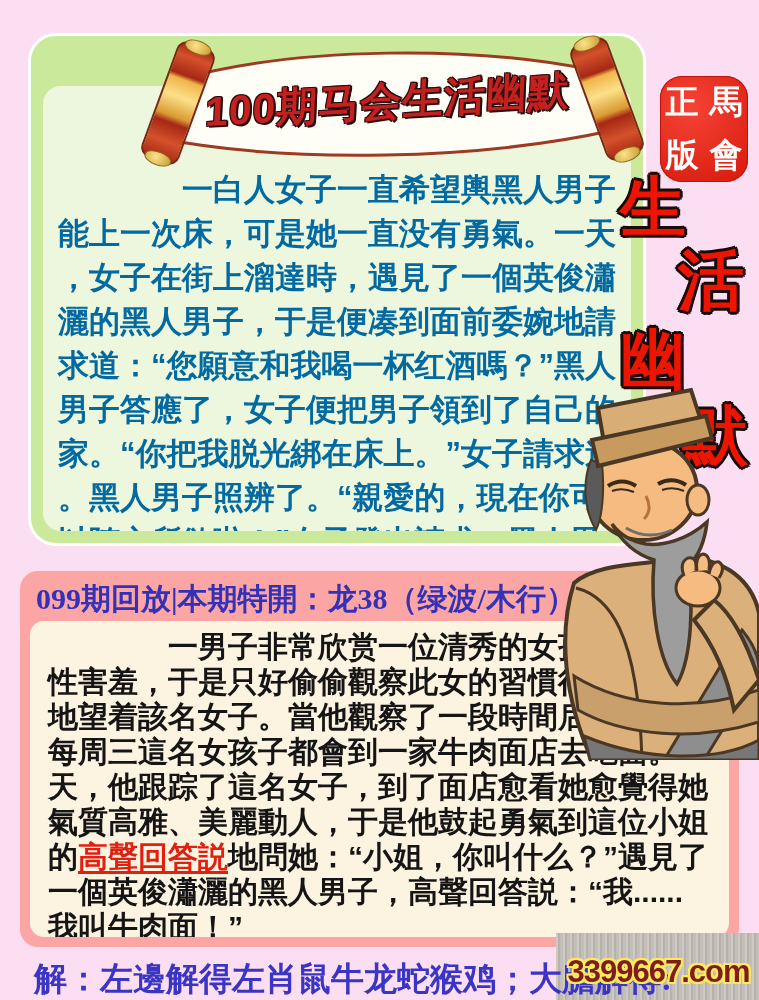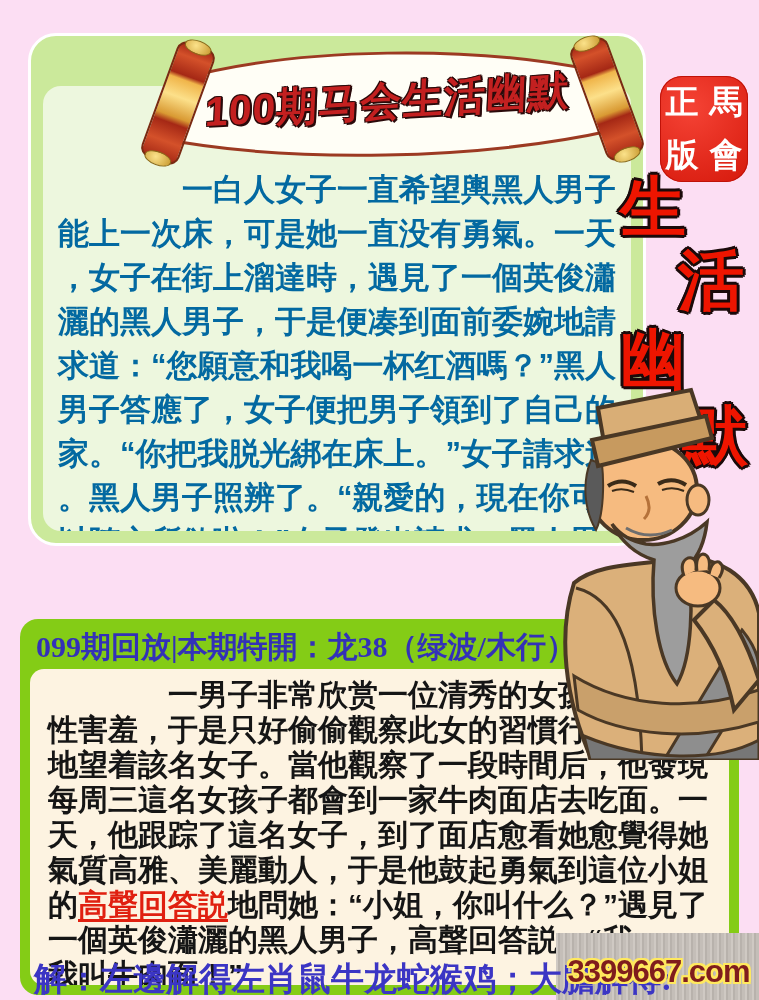--- a/index.html
+++ b/index.html
@@ -47,21 +47,21 @@
   .vc0{left:620px;top:174px;}
   .vc1{left:678px;top:247px;}
   .vc2{left:620px;top:327px;}
   .vc3{left:682px;top:402px;}
 
   
   .scholar{position:absolute;left:546px;top:378px;width:213px;height:382px;z-index:6;}
 
   
   .panel2{position:absolute;left:20px;top:571px;width:719px;height:376px;
-    background:#84cc16;border-radius:18px;z-index:4;margin-top:48px;}
+    background:#fca5a5;border-radius:18px;z-index:4;}
   .panel2-header{position:absolute;left:16px;top:8px;right:12px;
     font-family:"Liberation Serif",serif;font-weight:700;font-size:30px;color:#3331b8;}
   .panel2-inner{position:absolute;left:10px;right:10px;top:50px;bottom:10px;
     background:#fdf3e1;border-radius:14px;overflow:hidden;}
   .story2{margin:0;padding:8px 18px 0 18px;font-size:30px;line-height:35px;color:#151515;
     font-weight:600;text-indent:2em;word-break:break-all;line-break:anywhere;}
   .story2 .hl{color:#e02010;text-decoration:underline;text-underline-offset:4px;}
 
   
   .watermark{position:absolute;left:556px;top:933px;width:203px;height:67px;z-index:5;

